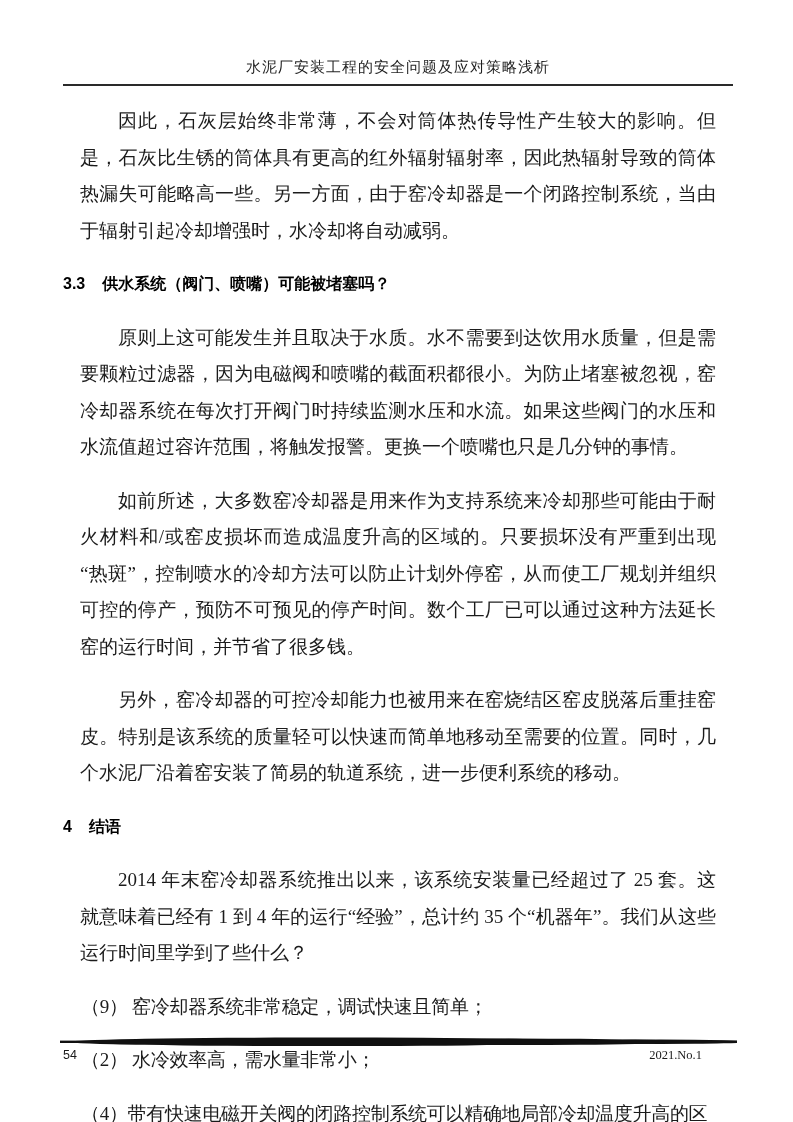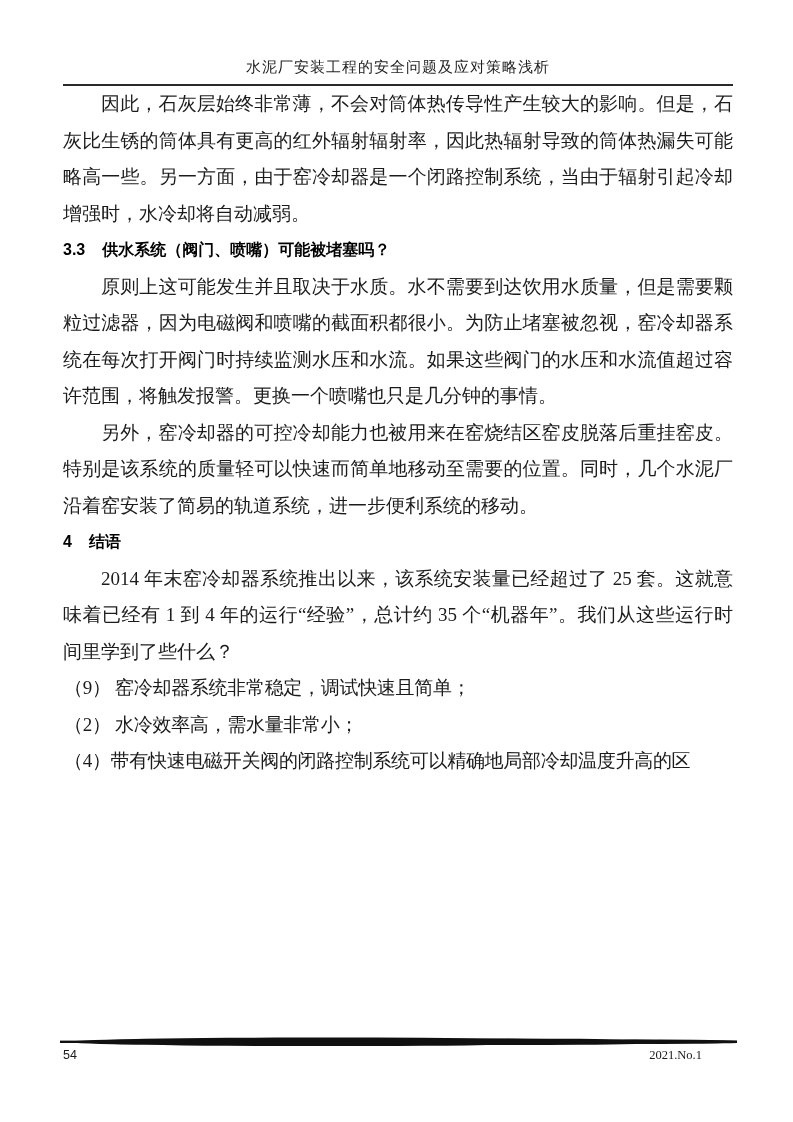--- a/index.html
+++ b/index.html
@@ -30,21 +30,21 @@
     border-top: 2px solid #2a2a2a;
     margin-top: 6px;
   }
   .article-body {
     font-size: 19px;
     line-height: 36.5px;
     text-align: justify;
     text-align-last: left;
   }
   .article-body p {
-    margin: 0;
+    margin: 17px;
     text-indent: 2em;
   }
   .article-body p.list-item {
     text-indent: 1px;
     letter-spacing: -0.3px;
   }
   .article-body h2 {
     margin: 0;
     font-family: "Liberation Sans", "DejaVu Sans", sans-serif;
     font-weight: 700;
@@ -95,20 +95,21 @@
     <div class="article-body">
 
       <p>因此，石灰层始终非常薄，不会对筒体热传导性产生较大的影响。但是，石灰比生锈的筒体具有更高的红外辐射辐射率，因此热辐射导致的筒体热漏失可能略高一些。另一方面，由于窑冷却器是一个闭路控制系统，当由于辐射引起冷却增强时，水冷却将自动减弱。</p>
 
       <h2>
         <span class="h-num">3.3</span><span>供水系统（阀门、喷嘴）可能被堵塞吗？</span>
       </h2>
 
       <p>原则上这可能发生并且取决于水质。水不需要到达饮用水质量，但是需要颗粒过滤器，因为电磁阀和喷嘴的截面积都很小。为防止堵塞被忽视，窑冷却器系统在每次打开阀门时持续监测水压和水流。如果这些阀门的水压和水流值超过容许范围，将触发报警。更换一个喷嘴也只是几分钟的事情。</p>
 
+      <p>如前所述，大多数窑冷却器是用来作为支持系统来冷却那些可能由于耐火材料和/或窑皮损坏而造成温度升高的区域的。只要损坏没有严重到出现“热斑”，控制喷水的冷却方法可以防止计划外停窑，从而使工厂规划并组织可控的停产，预防不可预见的停产时间。数个工厂已可以通过这种方法延长窑的运行时间，并节省了很多钱。</p>
 
       <p>另外，窑冷却器的可控冷却能力也被用来在窑烧结区窑皮脱落后重挂窑皮。特别是该系统的质量轻可以快速而简单地移动至需要的位置。同时，几个水泥厂沿着窑安装了简易的轨道系统，进一步便利系统的移动。</p>
 
       <h2>
         <span class="h-num">4</span><span>结语</span>
       </h2>
 
       <p>2014 年末窑冷却器系统推出以来，该系统安装量已经超过了 25 套。这就意味着已经有 1 到 4 年的运行“经验”，总计约 35 个“机器年”。我们从这些运行时间里学到了些什么？</p>
 
       <p class="list-item">（9） 窑冷却器系统非常稳定，调试快速且简单；</p>

